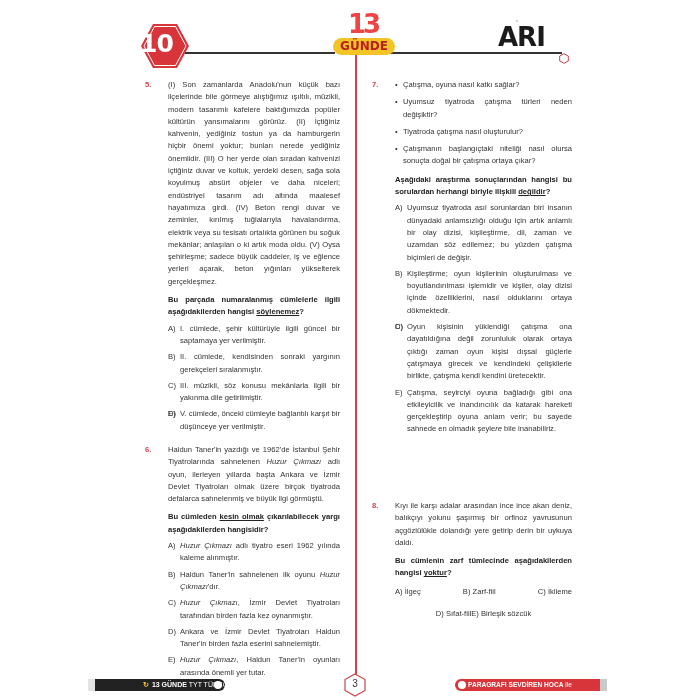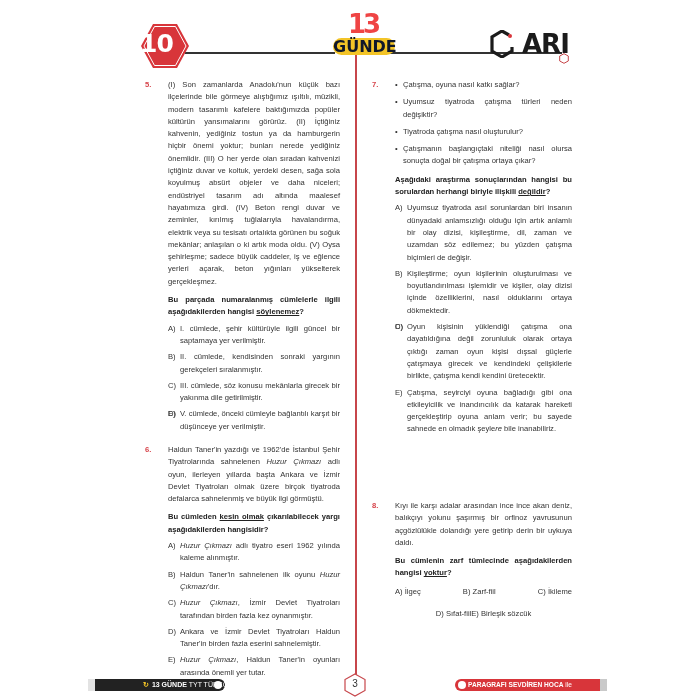--- a/index.html
+++ b/index.html
@@ -11,22 +11,22 @@
   .hline { position: absolute; top: 52px; height: 2px; background: #333; }
   .hline.left { left: 185px; width: 150px; }
   .hline.right { left: 390px; width: 172px; }
   .badge10 { position: absolute; left: 140px; top: 23px; width: 50px; height: 46px; }
   .badge10 svg { position: absolute; left: 0; top: 0; }
   .badge10 span { position: absolute; left: 0; top: 6px; width: 50px; text-align: left;
     font-family: "DejaVu Sans", sans-serif; font-weight: bold; font-size: 25px; color: #fff; letter-spacing: -1px; }
   .logo13 { position: absolute; left: 348px; top: 10px; width: 30px; text-align: center;
     font-family: "DejaVu Sans", sans-serif; font-weight: bold; font-size: 26px; color: #ef4444; letter-spacing: -3px; line-height: 28px; }
   .gunde { position: absolute; left: 333px; top: 38px; width: 62px; height: 17px; background: #f3c427; border-radius: 9px;
-    text-align: center; font-family: "DejaVu Sans", sans-serif; font-weight: bold; font-size: 16px; line-height: 17px; color: #0f172a; }
-  .ari { position: absolute; left: 490px; top: 28px; height: 32px; display: flex; align-items: center; }
+    text-align: center; font-family: "DejaVu Sans", sans-serif; font-weight: bold; font-size: 12px; line-height: 17px; color: #b91c1c; }
+  .ari { position: absolute; left: 490px; top: 20px; height: 32px; display: flex; align-items: center; flex-direction: column; }
   .ari span { font-family: "DejaVu Sans", sans-serif; font-weight: bold; font-size: 26px; color: #1b1b1b; margin-left: 8px; letter-spacing: -1px; }
   .hex-end { position: absolute; left: 559px; top: 53px; }
 
   
   .vdivider { position: absolute; left: 355px; top: 55px; width: 1.5px; height: 630px; background: #c7464b; }
   .pagenum { position: absolute; left: 344px; top: 673px; width: 22px; height: 24px; }
   .pagenum svg { position: absolute; left: 0; top: 0; }
   .pagenum span { position: absolute; left: 0; top: 5px; width: 22px; text-align: center; font-size: 10px; color: #333; }
 
   
@@ -93,21 +93,21 @@
 
 <div class="col left" style="top:79px;">
   <span class="qnum">5.</span>
   <div class="qbody">
     <div style="text-align:justify;">(I) Son zamanlarda Anadolu'nun küçük bazı ilçelerinde bile görmeye alıştığımız ışıltılı, müzikli, modern tasarımlı kafelere baktığımızda popüler kültürün yansımalarını görürüz. (II) İçtiğiniz kahvenin, yediğiniz tostun ya da hamburgerin hiçbir önemi yoktur; bunları nerede yediğiniz önemlidir. (III) O her yerde olan sıradan kahvenizi içtiğiniz duvar ve koltuk, yerdeki desen, sağa sola koyulmuş absürt objeler ve daha niceleri; endüstriyel tasarım adı altında maalesef hayatımıza girdi. (IV) Beton rengi duvar ve zeminler, kırılmış tuğlalarıyla havalandırma, elektrik veya su tesisatı ortalıkta görünen bu soğuk mekânlar; anlaşılan o ki artık moda oldu. (V) Oysa şehirleşme; sadece büyük caddeler, iş ve eğlence yerleri açarak, beton yığınları yükselterek gerçekleşmez.</div>
     <div class="stem">
       <span>Bu parçada numaralanmış cümlelerle ilgili aşağıdakilerden hangisi </span><span class="u">söylenemez</span><span>?</span>
     </div>
     <div class="opt"><span class="ol">A)</span><span>I. cümlede, şehir kültürüyle ilgili güncel bir saptamaya yer verilmiştir.</span></div>
     <div class="opt"><span class="ol">B)</span><span>II. cümlede, kendisinden sonraki yargının gerekçeleri sıralanmıştır.</span></div>
-    <div class="opt"><span class="ol">C)</span><span>III. cümlede, söz konusu mekânlarla girecek bir yakınma dile getirilmiştir.</span></div>
+    <div class="opt"><span class="ol">C)</span><span>III. müzikli, söz konusu mekânlarla ilgili bir yakınma dile getirilmiştir.</span></div>
     <div class="opt"><span class="ol">D)</span></div>
     <div class="opt"><span class="ol">E)</span><span>V. cümlede, önceki cümleyle bağlantılı karşıt bir düşünceye yer verilmiştir.</span></div>
   </div>
 </div>
 
 <div class="col left" style="top:444px;">
   <span class="qnum">6.</span>
   <div class="qbody">
     <div style="text-align:justify;">
       <span>Haldun Taner'in yazdığı ve 1962'de İstanbul Şehir Tiyatrolarında sahnelenen </span><i>Huzur Çıkmazı</i><span> adlı oyun, ilerleyen yıllarda başta Ankara ve İzmir Devlet Tiyatroları olmak üzere birçok tiyatroda defalarca sahnelenmiş ve büyük ilgi görmüştü.</span>

